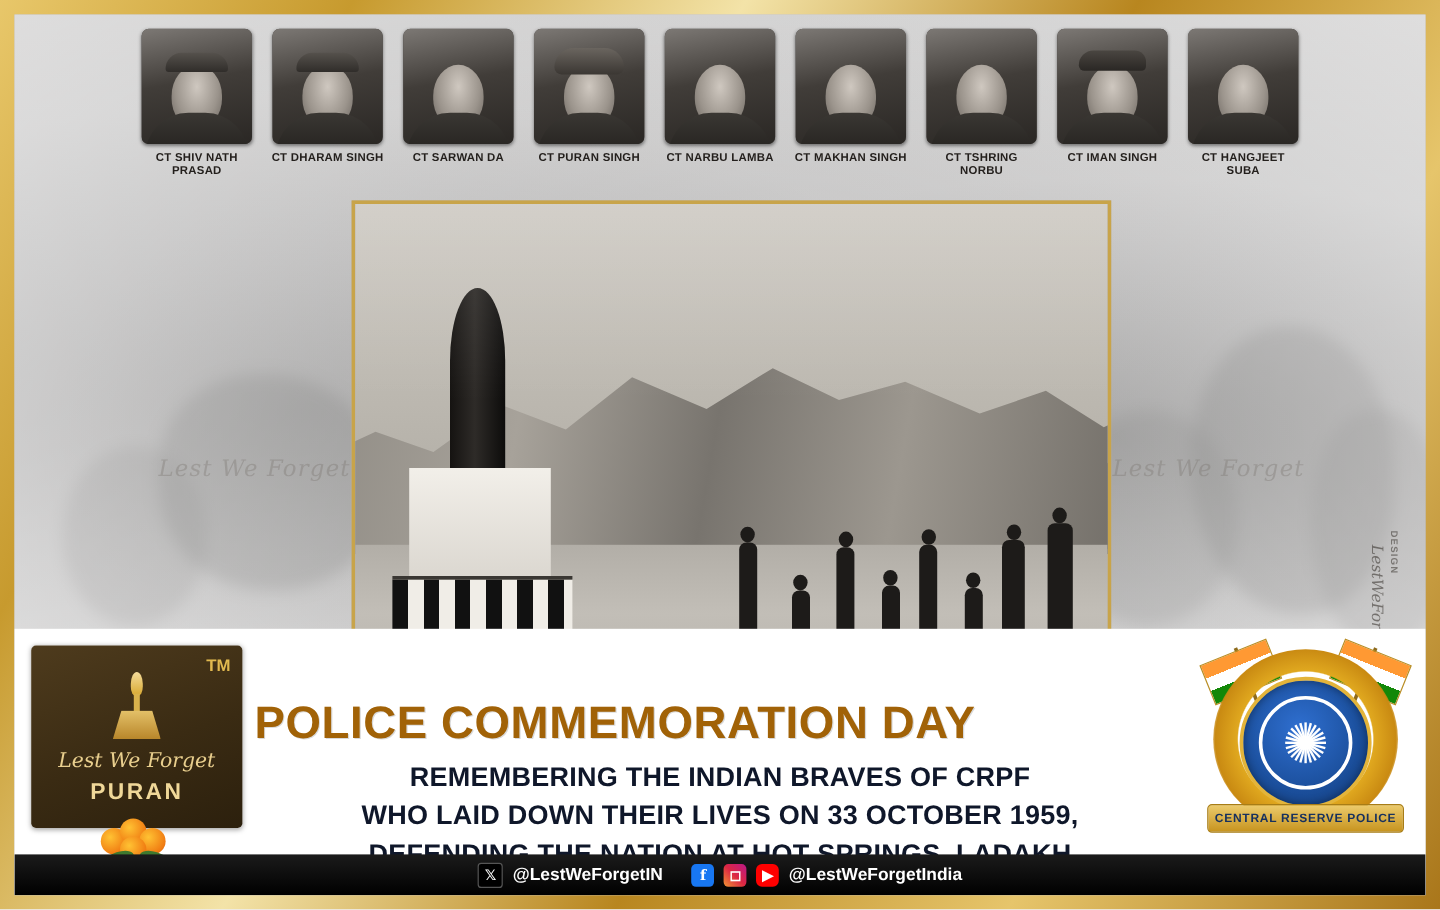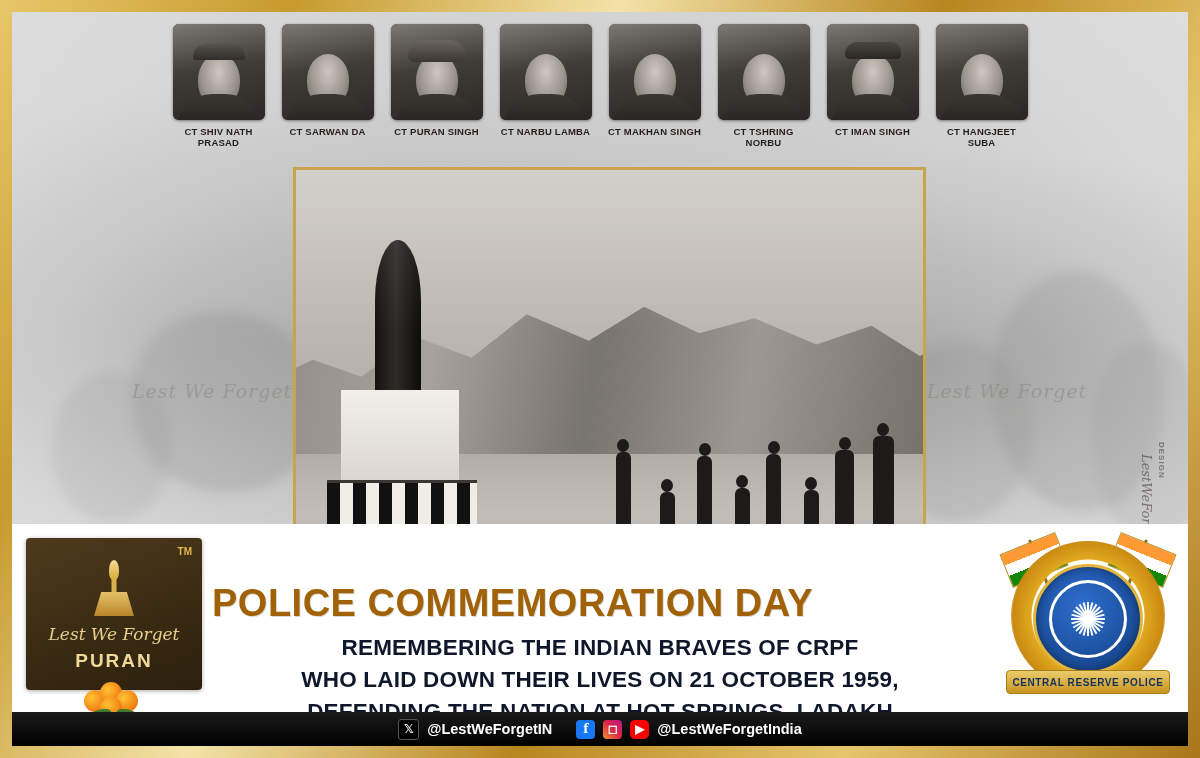--- a/index.html
+++ b/index.html
@@ -252,21 +252,21 @@
     top: 14px;
     width: 176px;
     height: 152px;
     background: linear-gradient(160deg, #4e3b1d 0%, #3a2b13 55%, #2c200d 100%);
     border-radius: 4px;
     color: #e9cf8e;
     box-shadow: 0 1px 4px rgba(0,0,0,.35);
   }
   .lwf-tm {
     position: absolute; right: 10px; top: 8px;
-    font-size: 10px; color: #e1b94f; font-weight: bold;
+    font-size: 14px; color: #e1b94f; font-weight: bold;
   }
   .lwf-lamp {
     position: absolute;
     left: 50%; top: 22px; transform: translateX(-50%);
     width: 56px; height: 56px;
   }
   .lamp-flame {
     position: absolute; left: 50%; top: 0; transform: translateX(-50%);
     width: 10px; height: 20px; border-radius: 50% 50% 40% 40%;
     background: linear-gradient(180deg, #f5dc9b 0%, #d8a82f 100%);
@@ -492,20 +492,29 @@
       <div class="portrait">
         <div class="portrait-img">
           <div class="pi-bg"></div>
           <div class="pi-face"></div>
           <div class="pi-cap cap"></div>
           <div class="pi-shoulders"></div>
         </div>
         <div class="portrait-name">CT SHIV NATH PRASAD</div>
       </div>
 
+      <div class="portrait">
+        <div class="portrait-img">
+          <div class="pi-bg"></div>
+          <div class="pi-face"></div>
+          <div class="pi-cap cap"></div>
+          <div class="pi-shoulders"></div>
+        </div>
+        <div class="portrait-name">CT DHARAM SINGH</div>
+      </div>
 
       <div class="portrait">
         <div class="portrait-img">
           <div class="pi-bg"></div>
           <div class="pi-face"></div>
 
           <div class="pi-shoulders"></div>
         </div>
         <div class="portrait-name">CT SARWAN DA</div>
       </div>
@@ -636,21 +645,21 @@
           <div class="petal" style="left:32px; top:8px;"></div>
           <div class="petal" style="left:16px; top:15px;"></div>
           <div class="leaf" style="left:2px;  top:28px; transform:rotate(-18deg);"></div>
           <div class="leaf" style="left:32px; top:28px; transform:rotate(18deg);"></div>
         </div>
 
         <div class="headline">POLICE COMMEMORATION DAY</div>
 
         <div class="subline">
           <div>REMEMBERING THE INDIAN BRAVES OF CRPF</div>
-          <div>WHO LAID DOWN THEIR LIVES ON 21 OCTOBER 1959,</div>
+          <div>WHO LAID DOWN THEIR LIVES ON 33 OCTOBER 1959,</div>
           <div>DEFENDING THE NATION AT HOT SPRINGS, LADAKH</div>
         </div>
 
         <div class="crpf">
           <div class="crpf-pole left"></div>
           <div class="crpf-pole right"></div>
           <div class="crpf-flag left"></div>
           <div class="crpf-flag right"></div>
           <div class="crpf-wreath"></div>
           <div class="crpf-disc">

